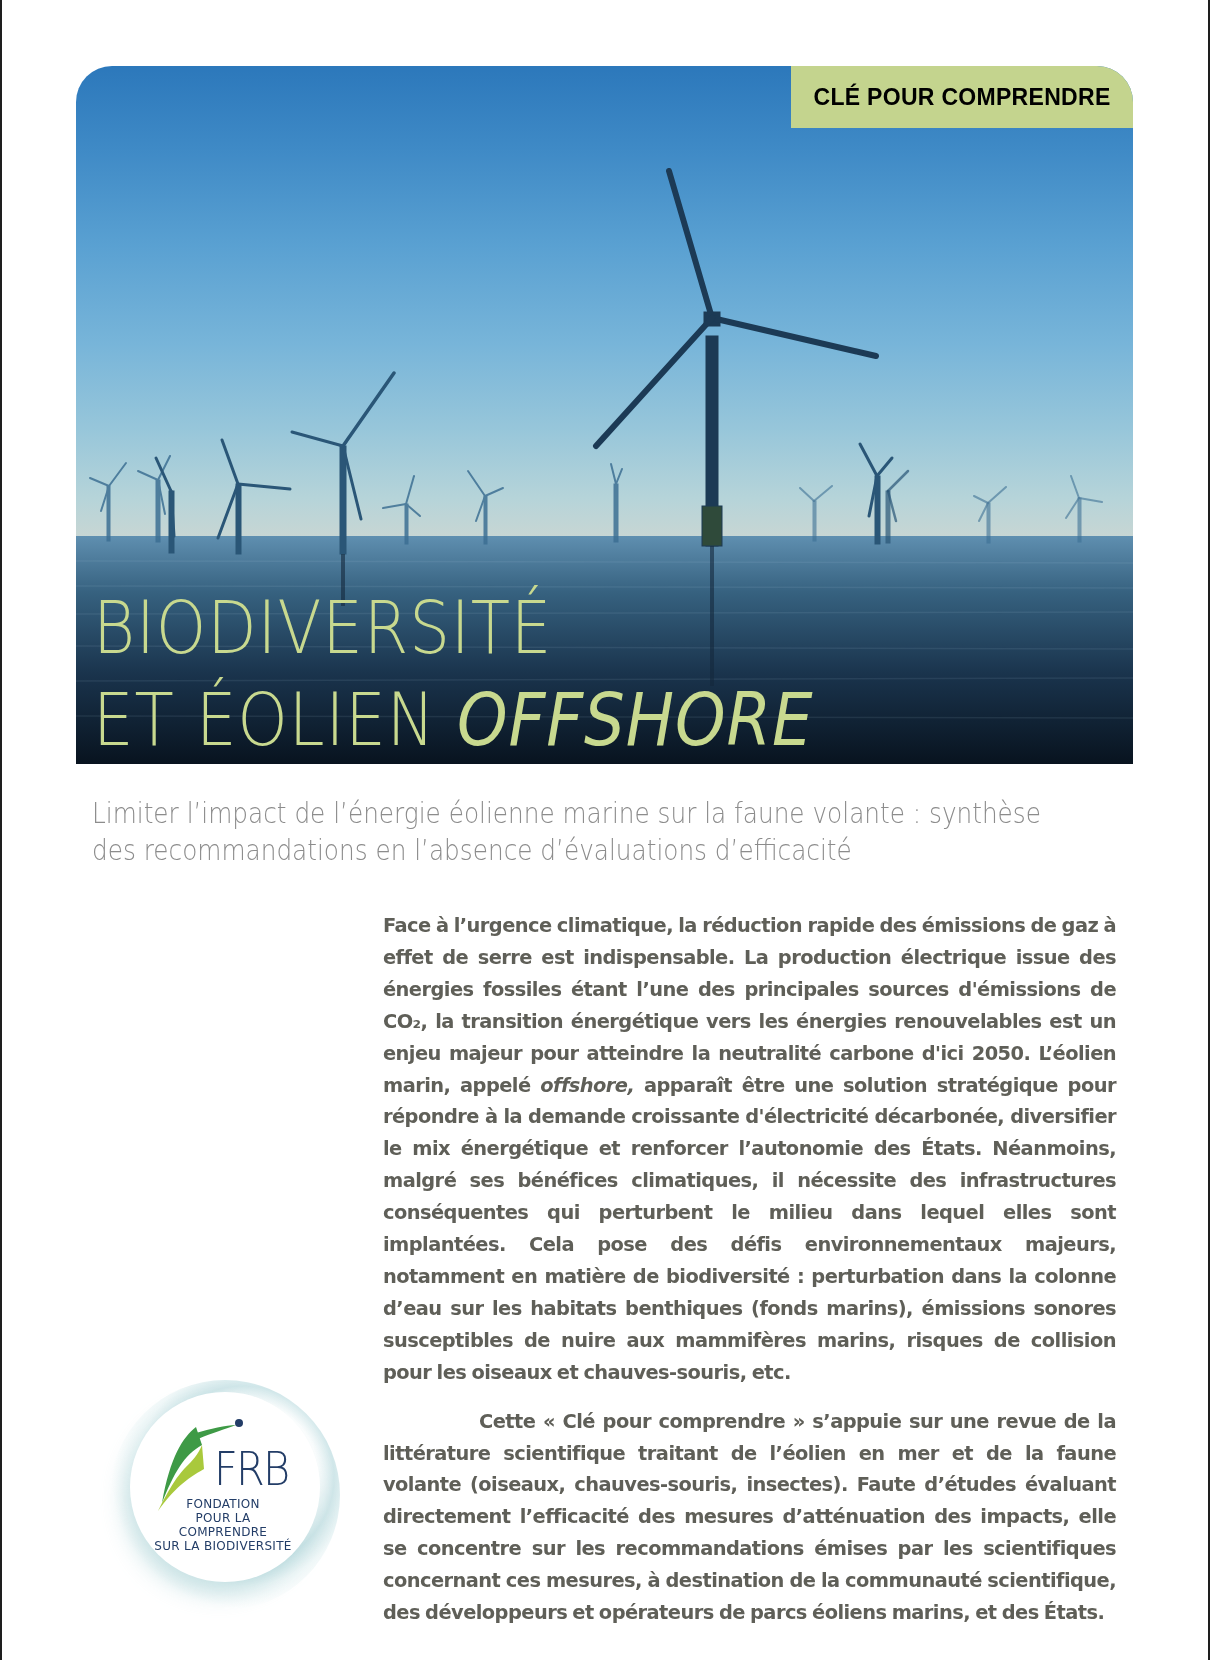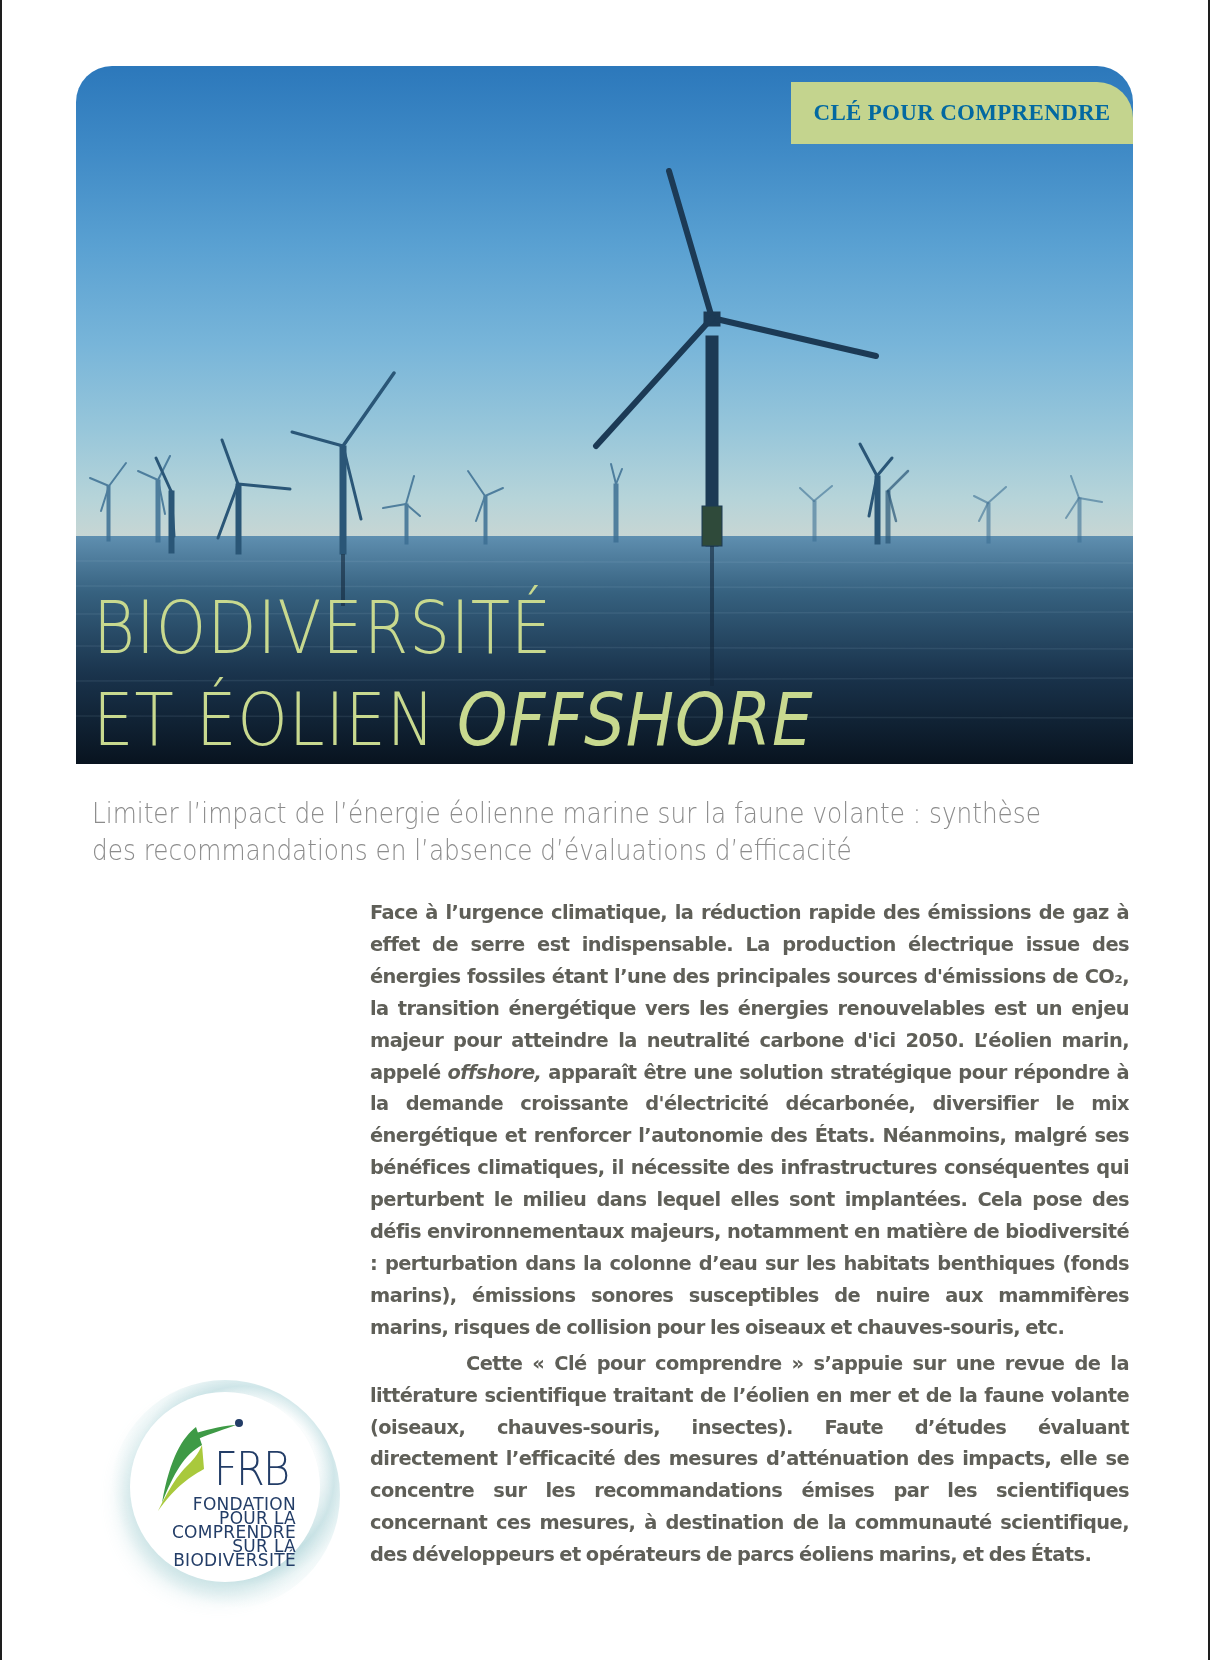--- a/index.html
+++ b/index.html
@@ -24,25 +24,24 @@
         #6f9ab5 77%, #3d6a8c 81%, #2a4e6c 86%, #1a3550 91%, #0e1f33 96%, #0a1828 100%);
     }
     .hero svg.scene { position: absolute; left: 0; top: 0; width: 1057px; height: 698px; }
 
     .badge {
       position: absolute; left: 791px; top: 66px;
       width: 342px; height: 62px;
       background: #c4d48e;
       border-radius: 0 36px 0 0;
       display: flex; align-items: center; justify-content: center;
-      color: #0369a1;
-      font-family: Liberation Serif, serif;
+      color: #000000;
+      font-family: Liberation Sans, sans-serif;
       font-size: 23px; font-weight: 600;
       letter-spacing: 0.3px;
-      margin-top: 16px;
     }
 
     .hero-title {
       position: absolute; left: 93px; top: 582px;
       color: #c8d98f;
       font-family: "DejaVu Sans", sans-serif;
       font-weight: 300;
       font-size: 73px;
       line-height: 92px;
       letter-spacing: 1px;
@@ -72,21 +71,21 @@
       width: 767px;
       color: #5f5f58;
       font-family: "DejaVu Sans", sans-serif;
       font-weight: bold;
       font-size: 19.4px;
       line-height: 31.9px;
       text-align: justify;
       letter-spacing: -0.55px;
       word-spacing: -1px;
     }
-    .body-text p { margin: 4px; }
+    .body-text p { margin: 17px; }
     .body-text p.indent { text-indent: 96px; }
     .body-text em { font-style: italic; }
 
     .logo-glow {
       position: absolute; left: 110px; top: 1380px;
       width: 230px; height: 230px;
       border-radius: 50%;
       background: radial-gradient(circle at 58% 42%, rgba(255,255,255,0) 40%, rgba(170,210,215,0.55) 48%, rgba(200,228,230,0.25) 58%, rgba(255,255,255,0) 70%);
     }
     .logo-circle {
@@ -104,23 +103,23 @@
       font-size: 46px; font-weight: 300;
       letter-spacing: -2px;
       transform: scaleX(0.9);
       transform-origin: left top;
     }
     .logo-sub {
       position: absolute; left: 150px; top: 1497px;
       width: 146px;
       color: #233d67;
       font-family: "DejaVu Sans", sans-serif;
-      font-size: 17px;
+      font-size: 12px;
       line-height: 14px;
-      text-align: right;
+      text-align: center;
       letter-spacing: 0.3px;
     }
     .logo-sub span { display: block; }
   </style>
 </head>
 <body>
 
 <div class="page-border-left"></div>
 <div class="page-border-right"></div>
 

